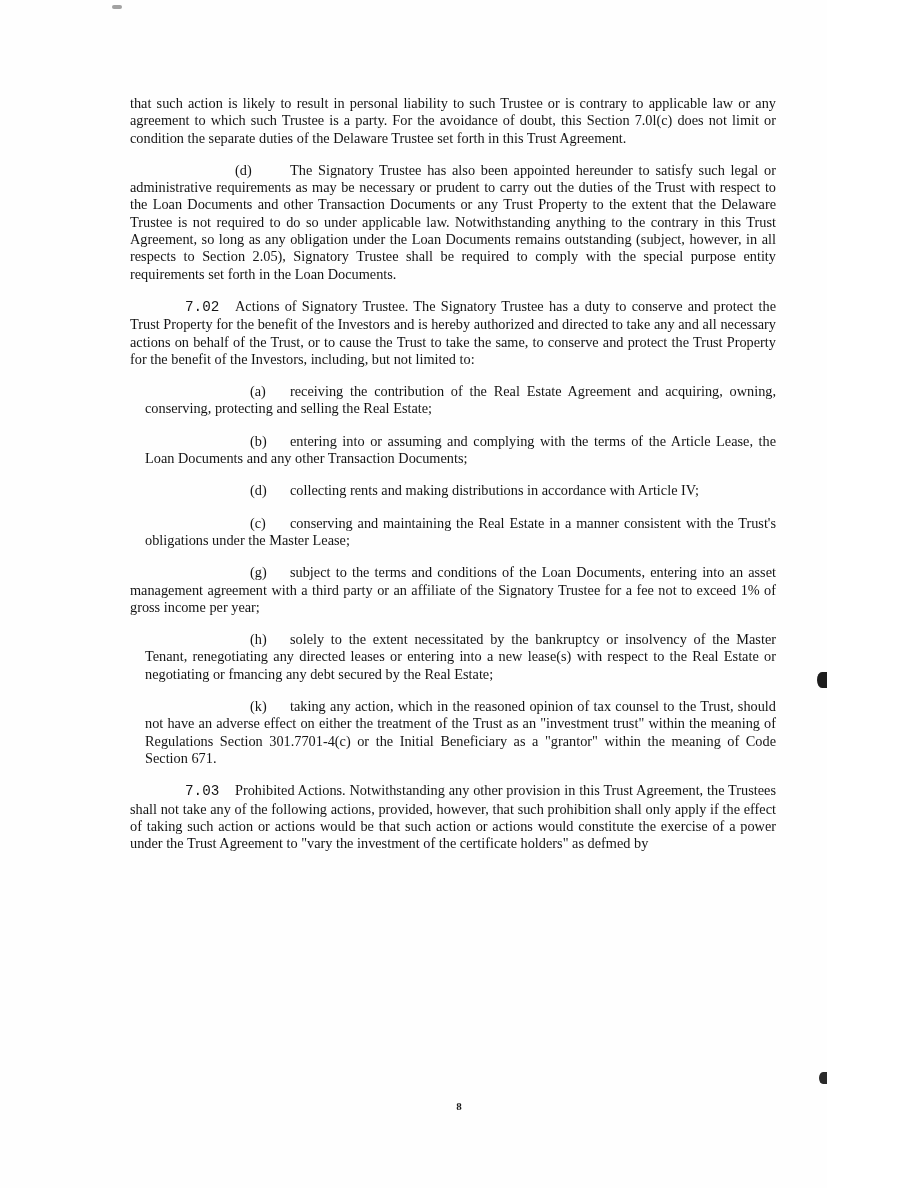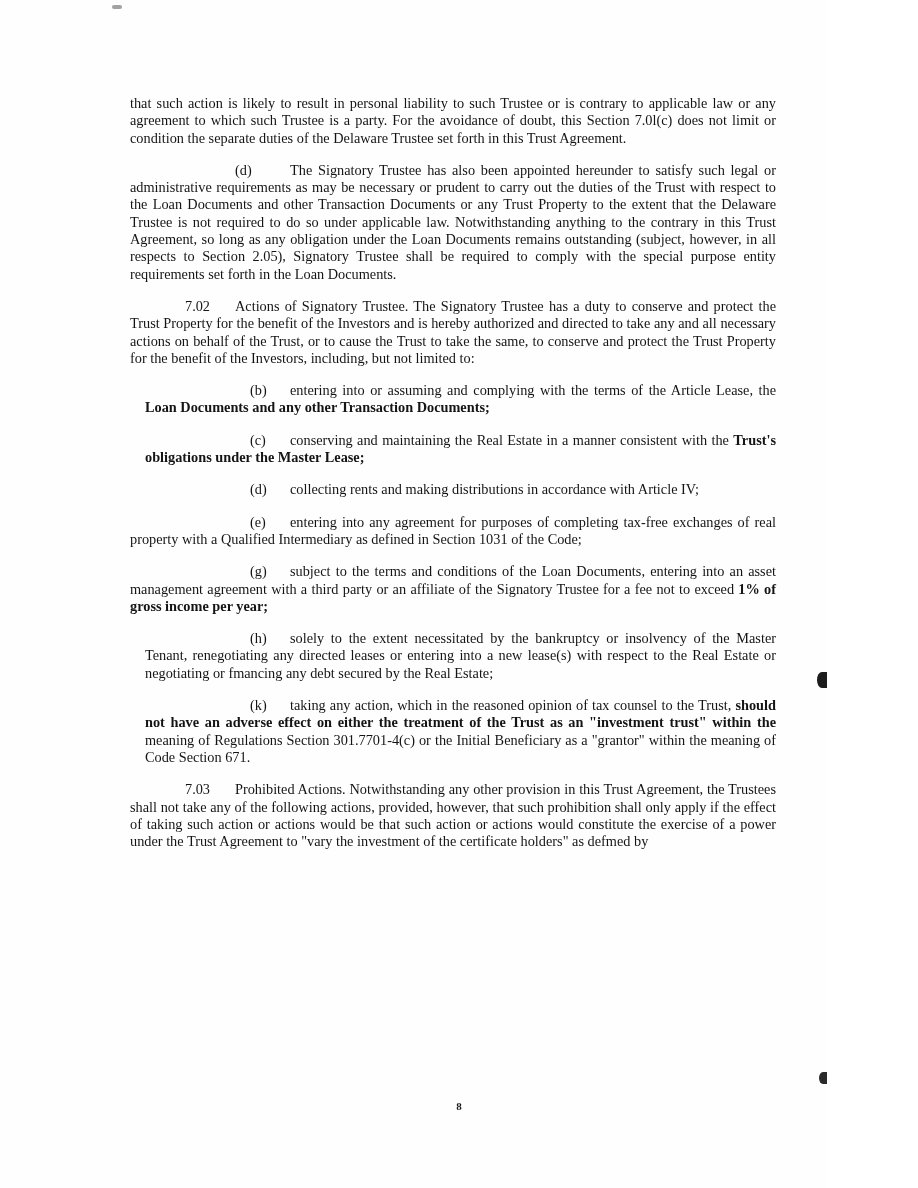--- a/index.html
+++ b/index.html
@@ -27,22 +27,22 @@
   }
   p.para { margin: 0 0 15px 0; }
   p.p-body { text-indent: 0; }
   p.p-section { text-indent: 55px; }
   p.p-subD { text-indent: 105px; }
   p.p-sub { padding-left: 15px; text-indent: 105px; }
   p.p-sub0 { text-indent: 120px; }
   p.gap-after { margin-bottom: 46px; }
   .plabel { display: inline-block; width: 40px; text-indent: 0; }
   .plabel.wide { width: 55px; }
-  .plabel.sec { width: 50px; }
-  .bold { font-weight: bold; }
+  .plabel.sec { width: 50px; font-family: Liberation Mono, monospace; }
+  .bold { font-weight: normal; }
   .underline { }
   .page-number {
     position: absolute;
     top: 1100px;
     left: 0;
     width: 918px;
     text-align: center;
     font-size: 11px;
     font-weight: bold;
     color: #1a1a1a;
@@ -66,24 +66,24 @@
 
 <div class="page">
   <div class="artifact artifact-top"></div>
   <div class="artifact artifact-right1"></div>
   <div class="artifact artifact-right2"></div>
 
   <div class="text-block">
       <p class="para p-body"><span>that such action is likely to result in personal liability to such Trustee or is contrary to applicable law or any agreement to which such Trustee is a party. For the avoidance of doubt, this Section 7.0l(c) does not limit or condition the separate duties of the Delaware Trustee set forth in this Trust Agreement.</span></p>
       <p class="para p-subD"><span class="plabel wide">(d)</span><span>The Signatory Trustee has also been appointed hereunder to satisfy such legal or administrative requirements as may be necessary or prudent to carry out the duties of the Trust with respect to the Loan Documents and other Transaction Documents or any Trust Property to the extent that the Delaware Trustee is not required to do so under applicable law. Notwithstanding anything to the contrary in this Trust Agreement, so long as any obligation under the Loan Documents remains outstanding (subject, however, in all respects to Section 2.05), Signatory Trustee shall be required to comply with the special purpose entity requirements set forth in the Loan Documents.</span></p>
       <p class="para p-section"><span class="plabel sec">7.02</span><span class="underline">Actions of Signatory Trustee.</span><span> The Signatory Trustee has a duty to conserve and protect the Trust Property for the benefit of the Investors and is hereby authorized and directed to take any and all necessary actions on behalf of the Trust, or to cause the Trust to take the same, to conserve and protect the Trust Property for the benefit of the Investors, including, but not limited to:</span></p>
+      <p class="para p-sub"><span class="plabel">(a)</span><span>receiving the contribution of the Real Estate Agreement and acquiring, owning, conserving, protecting and selling the Real Estate;</span></p>
       <p class="para p-sub"><span class="plabel">(b)</span><span>entering into or assuming and complying with the terms of the Article Lease, the </span><span class="bold">Loan Documents and any other Transaction Documents;</span></p>
+      <p class="para p-sub"><span class="plabel">(d)</span><span>collecting rents and making distributions in accordance with Article IV;</span></p>
       <p class="para p-sub"><span class="plabel">(c)</span><span>conserving and maintaining the Real Estate in a manner consistent with the </span><span class="bold">Trust's obligations under the Master Lease;</span></p>
-      <p class="para p-sub"><span class="plabel">(d)</span><span>collecting rents and making distributions in accordance with Article IV;</span></p>
-      <p class="para p-sub0"><span class="plabel">(e)</span><span>entering into any agreement for purposes of completing tax-free exchanges of real property with a Qualified Intermediary as defined in Section 1031 of the Code;</span></p>
       <p class="para p-sub0"><span class="plabel">(g)</span><span>subject to the terms and conditions of the Loan Documents, entering into an asset management agreement with a third party or an affiliate of the Signatory Trustee for a fee not to exceed </span><span class="bold">1% of gross income per year;</span></p>
       <p class="para p-sub"><span class="plabel">(h)</span><span>solely to the extent necessitated by the bankruptcy or insolvency of the Master Tenant, renegotiating any directed leases or entering into a new lease(s) with respect to the Real Estate or negotiating or fmancing any debt secured by the Real Estate;</span></p>
       <p class="para p-sub"><span class="plabel">(k)</span><span>taking any action, which in the reasoned opinion of tax counsel to the Trust, </span><span class="bold">should not have an adverse effect on either the treatment of the Trust as an "investment trust" within the </span><span>meaning of Regulations Section 301.7701-4(c) or the Initial Beneficiary as a "grantor" within the meaning of Code Section 671.</span></p>
       <p class="para p-section"><span class="plabel sec">7.03</span><span class="underline">Prohibited Actions.</span><span> Notwithstanding any other provision in this Trust Agreement, the Trustees shall not take any of the following actions, provided, however, that such prohibition shall only apply if the effect of taking such action or actions would be that such action or actions would constitute the exercise of a power under the Trust Agreement to "vary the investment of the certificate holders" as defmed by</span></p>
     </div>
 
   <div class="page-number">8</div>
 </div>
 
 </body></html>

